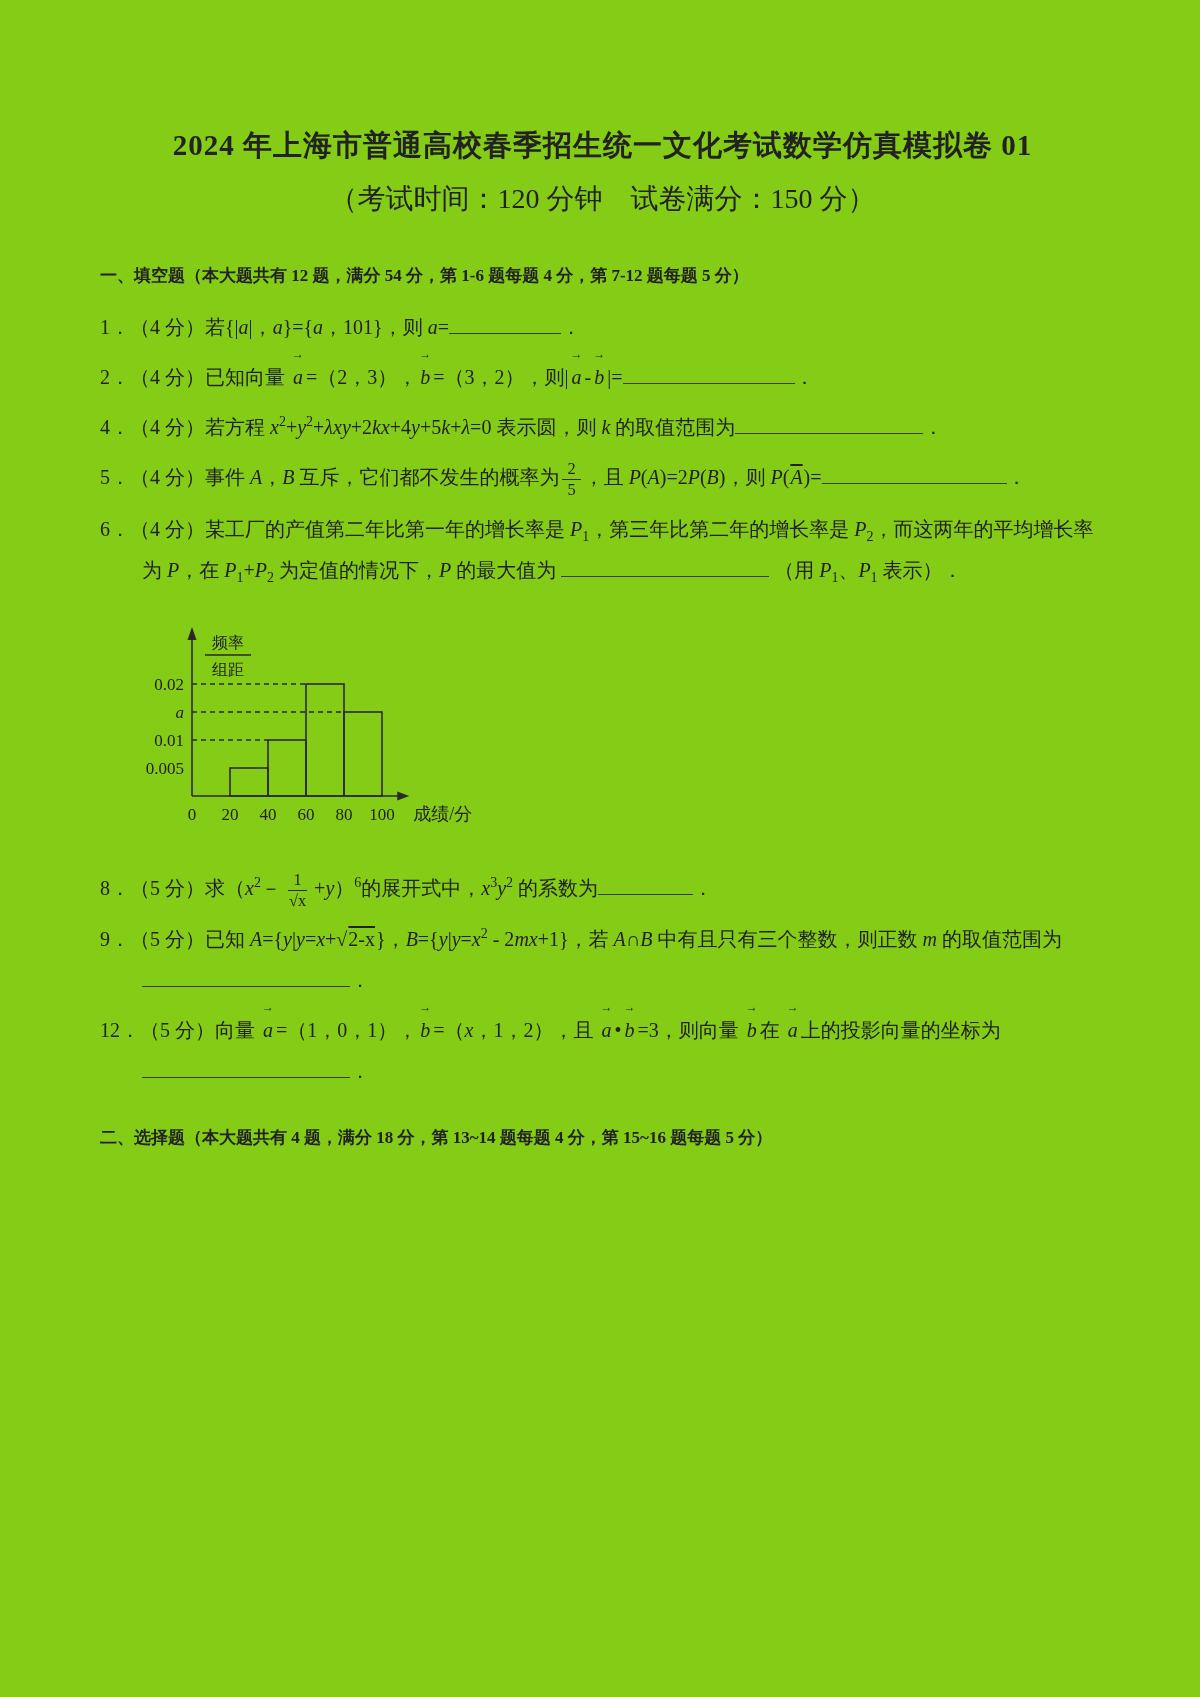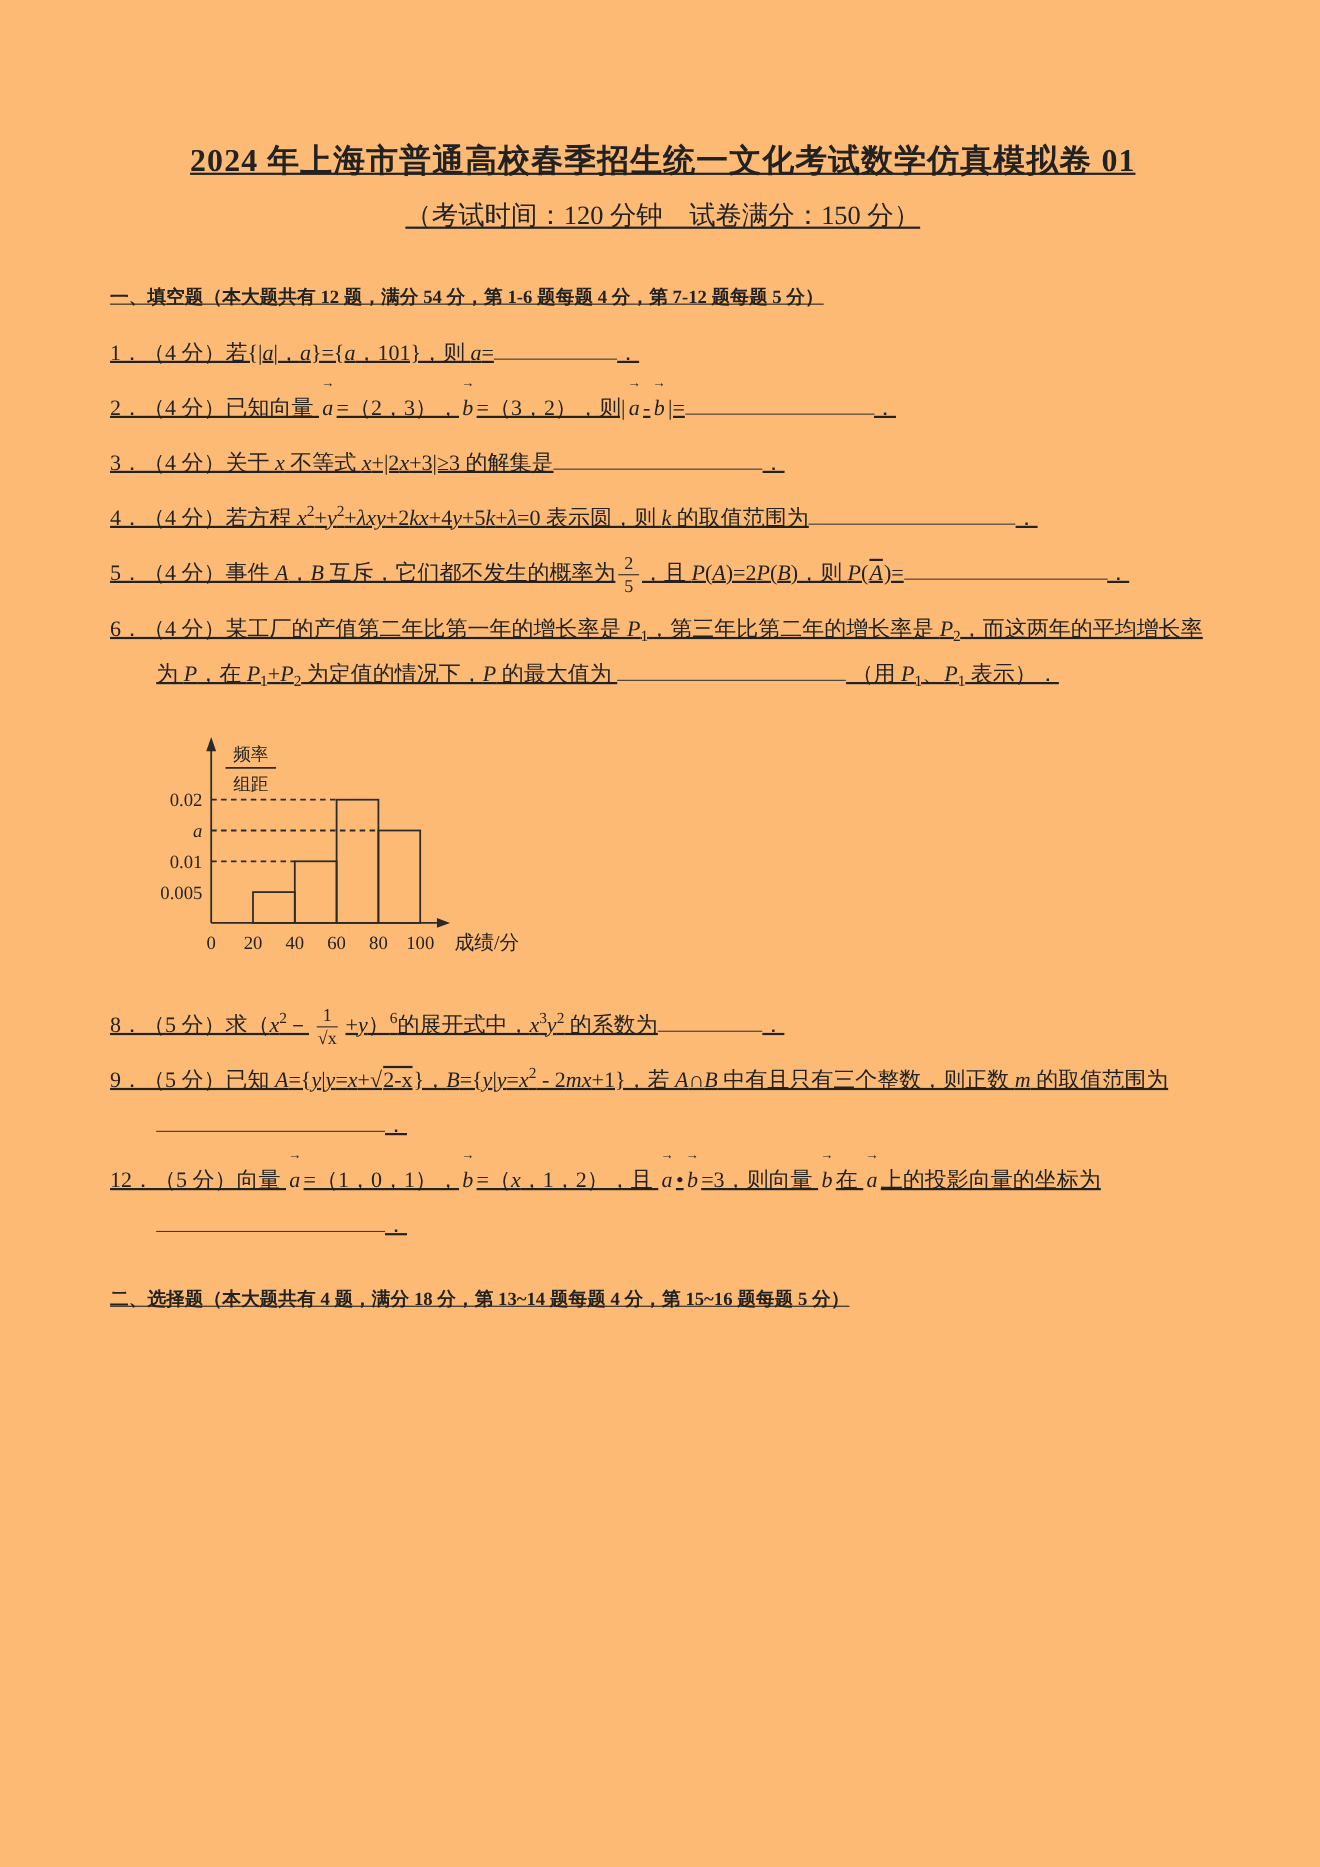--- a/index.html
+++ b/index.html
@@ -1,36 +1,35 @@
 <!DOCTYPE html>
 <html><head>
 <meta charset="utf-8">
 <style>
   html,body{margin:0;padding:0;background:#efefed;}
   .page{
     position:relative;
     width:1200px;height:1697px;
     margin:0 auto;
-    background:#fdba74;
+    background:#84cc16;
     box-sizing:border-box;
     padding:126px 95px 40px 100px;
     font-family:"Liberation Serif","DejaVu Serif",serif;
     color:#222;
     overflow:hidden;
-    text-decoration:underline;
   }
   h1.title{
     font-size:29px;
     font-weight:700;
     text-align:center;
     margin:0 0 14px 0;
     letter-spacing:1px;
   }
   p.subtitle{
-    font-size:24px;
+    font-size:28px;
     text-align:center;
     margin:0 0 46px 0;
   }
   h2.section{
     font-size:17px;
     font-weight:700;
     margin:0 0 20px 0;
   }
   h2.section2{margin-top:34px;}
   .qlist{margin:0;}
@@ -91,21 +90,20 @@
 
 <div class="page">
   <h1 class="title">2024 年上海市普通高校春季招生统一文化考试数学仿真模拟卷 01</h1>
   <p class="subtitle">（考试时间：120 分钟　试卷满分：150 分）</p>
 
   <h2 class="section">一、填空题（本大题共有 12 题，满分 54 分，第 1-6 题每题 4 分，第 7-12 题每题 5 分）</h2>
 
   <div id="q-list-1" class="qlist">
       <div class="question"><span>1．（4 分）若{|</span><i>a</i><span>|，</span><i>a</i><span>}={</span><i>a</i><span>，101}，则 </span><i>a</i><span>=</span><span class="blank" style="width: 112px;"></span><span>．</span></div>
       <div class="question"><span>2．（4 分）已知向量 </span><span class="vec"><span class="arrow">→</span><span>a</span></span><span>=（2，3），</span><span class="vec"><span class="arrow">→</span><span>b</span></span><span>=（3，2），则|</span><span class="vec"><span class="arrow">→</span><span>a</span></span><span>-</span><span class="vec"><span class="arrow">→</span><span>b</span></span><span>|=</span><span class="blank" style="width: 172px;"></span><span>．</span></div>
-      <div class="question"><span>3．（4 分）关于 </span><i>x</i><span> 不等式 </span><i>x</i><span>+|2</span><i>x</i><span>+3|≥3 的解集是</span><span class="blank" style="width: 190px;"></span><span>．</span></div>
       <div class="question"><span>4．（4 分）若方程 </span><i>x</i><sup>2</sup><span>+</span><i>y</i><sup>2</sup><span>+</span><i>λxy</i><span>+2</span><i>kx</i><span>+4</span><i>y</i><span>+5</span><i>k</i><span>+</span><i>λ</i><span>=0 表示圆，则 </span><i>k</i><span> 的取值范围为</span><span class="blank" style="width: 188px;"></span><span>．</span></div>
       <div class="question"><span>5．（4 分）事件 </span><i>A</i><span>，</span><i>B</i><span> 互斥，它们都不发生的概率为</span><span class="frac">
           <span class="num">2</span>
           <span class="den">5</span>
         </span><span>，且 </span><i>P</i><span>(</span><i>A</i><span>)=2</span><i>P</i><span>(</span><i>B</i><span>)，则 </span><i>P</i><span>(</span><span class="ol">A</span><span>)=</span><span class="blank" style="width: 185px;"></span><span>．</span></div>
       <div class="question"><span>6．（4 分）某工厂的产值第二年比第一年的增长率是 </span><i>P</i><sub>1</sub><span>，第三年比第二年的增长率是 </span><i>P</i><sub>2</sub><span>，而这两年的平均增长率为 </span><i>P</i><span>，在 </span><i>P</i><sub>1</sub><span>+</span><i>P</i><sub>2</sub><span> 为定值的情况下，</span><i>P</i><span> 的最大值为 </span><span class="blank" style="width: 208px;"></span><span> （用 </span><i>P</i><sub>1</sub><span>、</span><i>P</i><sub>1</sub><span> 表示）．</span></div>
     </div>
 
   <figure id="chart" class="chart"><svg width="440" height="248">
         <line x1="62" y1="84" x2="176" y2="84" stroke="#2a2a2a" stroke-width="1.6" stroke-dasharray="5 4"></line>

